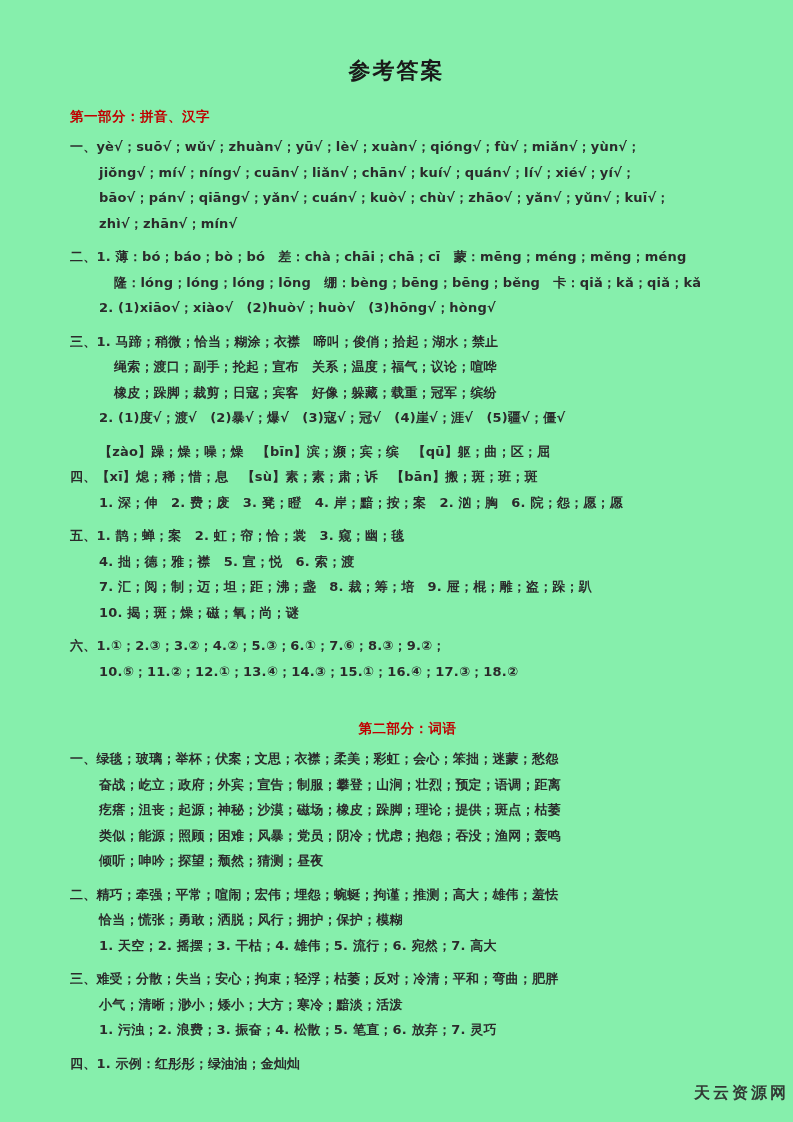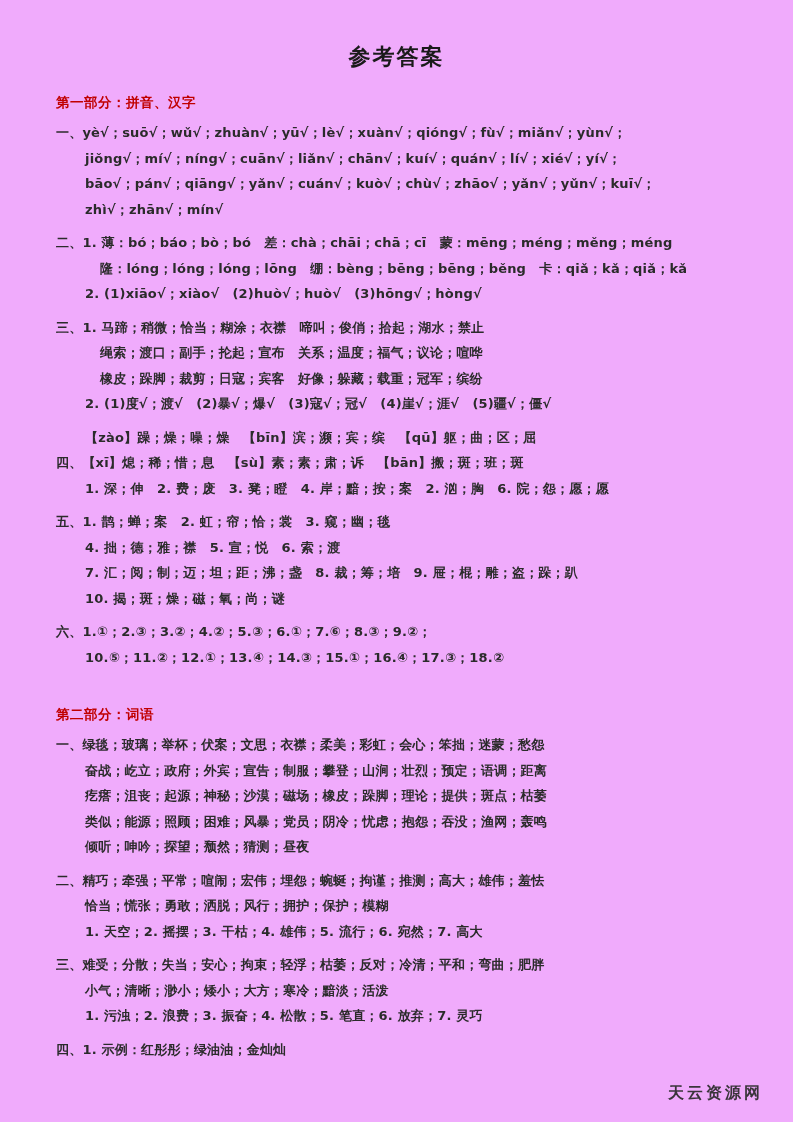--- a/index.html
+++ b/index.html
@@ -7,24 +7,24 @@
     padding: 0;
     background: #ffffff;
   }
   body {
     font-family: "Liberation Sans", "DejaVu Sans", sans-serif;
   }
   #page {
     position: relative;
     width: 793px;
     height: 1122px;
-    background: #f0abfc;
+    background: #86efac;
     overflow: hidden;
     box-sizing: border-box;
-    padding: 0;
+    padding: 14px;
   }
   .doc-title {
     text-align: center;
     font-size: 22px;
     font-weight: bold;
     color: #1a1a1a;
     margin: 0;
     padding: 42px 0 0 0;
     letter-spacing: 2px;
     font-family: "DejaVu Sans", "Liberation Sans", sans-serif;
@@ -35,40 +35,41 @@
   .part-heading {
     color: #c00000;
     font-weight: bold;
     font-size: 13.5px;
     margin: 22px 0 8px 0;
     letter-spacing: 0.5px;
     font-family: "DejaVu Sans", "Liberation Sans", sans-serif;
   }
   .part-heading.second {
     margin-top: 36px;
+    text-align: center;
   }
   .sec {
     margin: 0 0 8px 0;
   }
   .line {
     font-size: 13px;
     line-height: 25.5px;
     color: #2b2b2b;
     white-space: pre;
     font-family: "DejaVu Sans", "Liberation Sans", sans-serif;
     letter-spacing: 0.2px;
     font-weight: bold;
   }
   
   .ind-0 { padding-left: 0; }
   .ind-1 { padding-left: 29px; }
   .ind-2 { padding-left: 44px; }
   .watermark {
     position: absolute;
-    right: 30px;
+    right: 4px;
     bottom: 18px;
     font-size: 16px;
     font-weight: bold;
     color: #2b2b2b;
     letter-spacing: 3px;
     opacity: 0.92;
     font-family: "DejaVu Sans", "Liberation Sans", sans-serif;
   }
 </style>
 </head>

